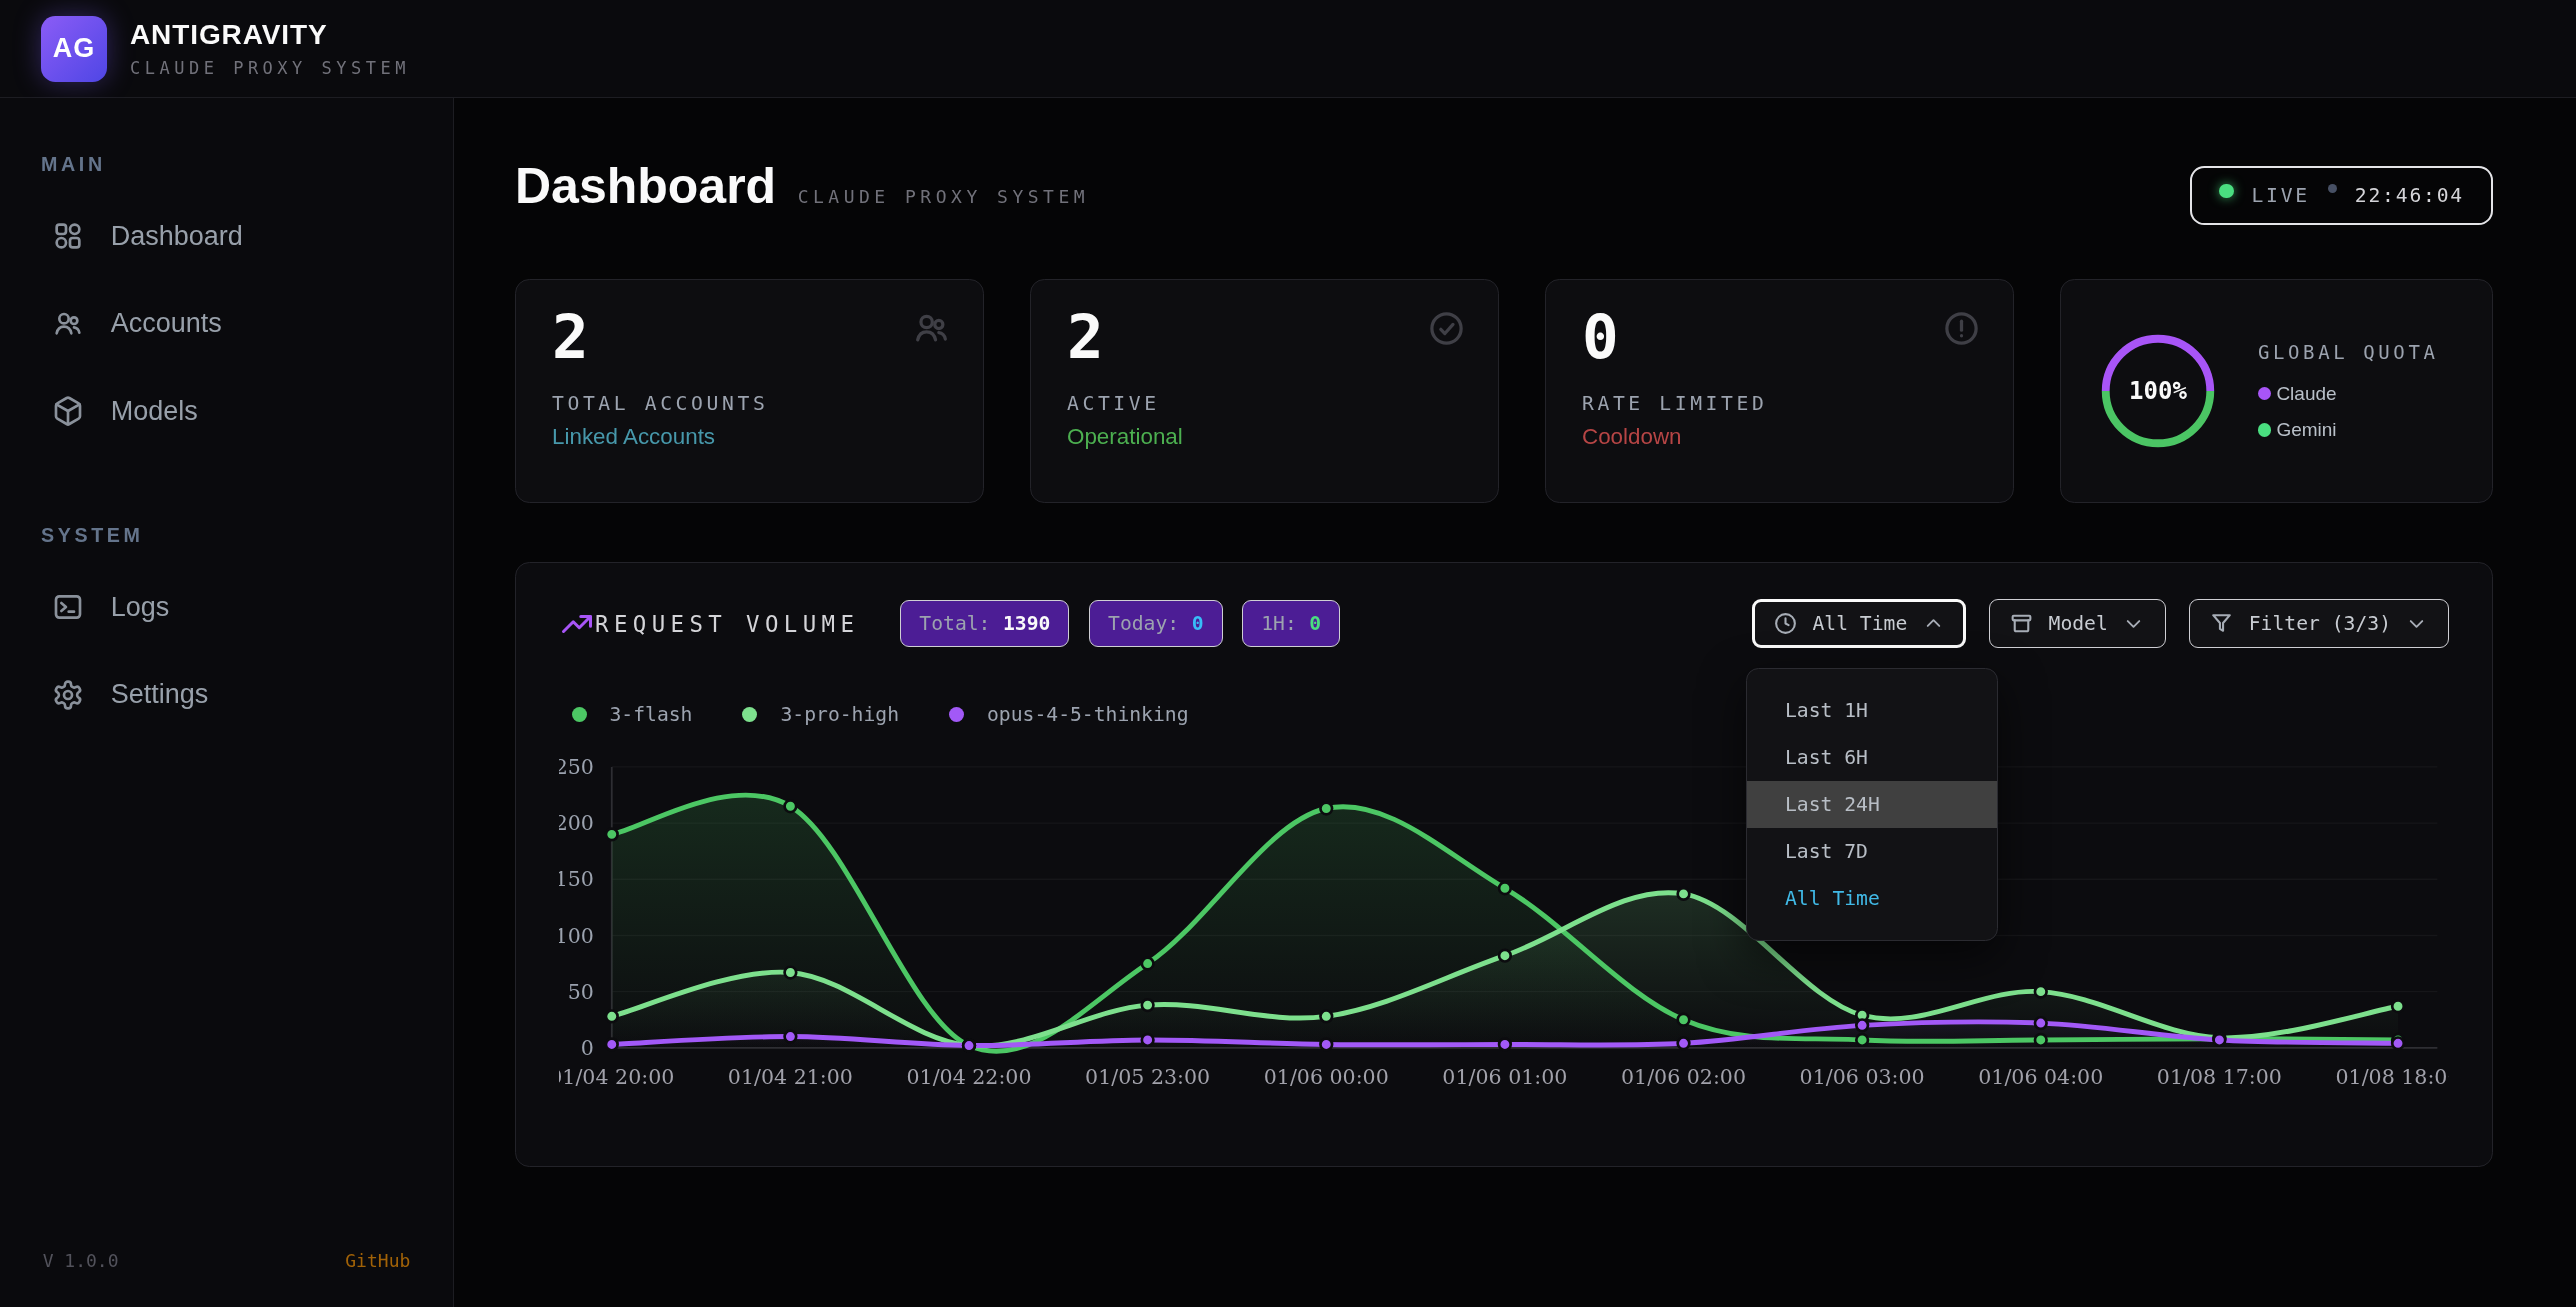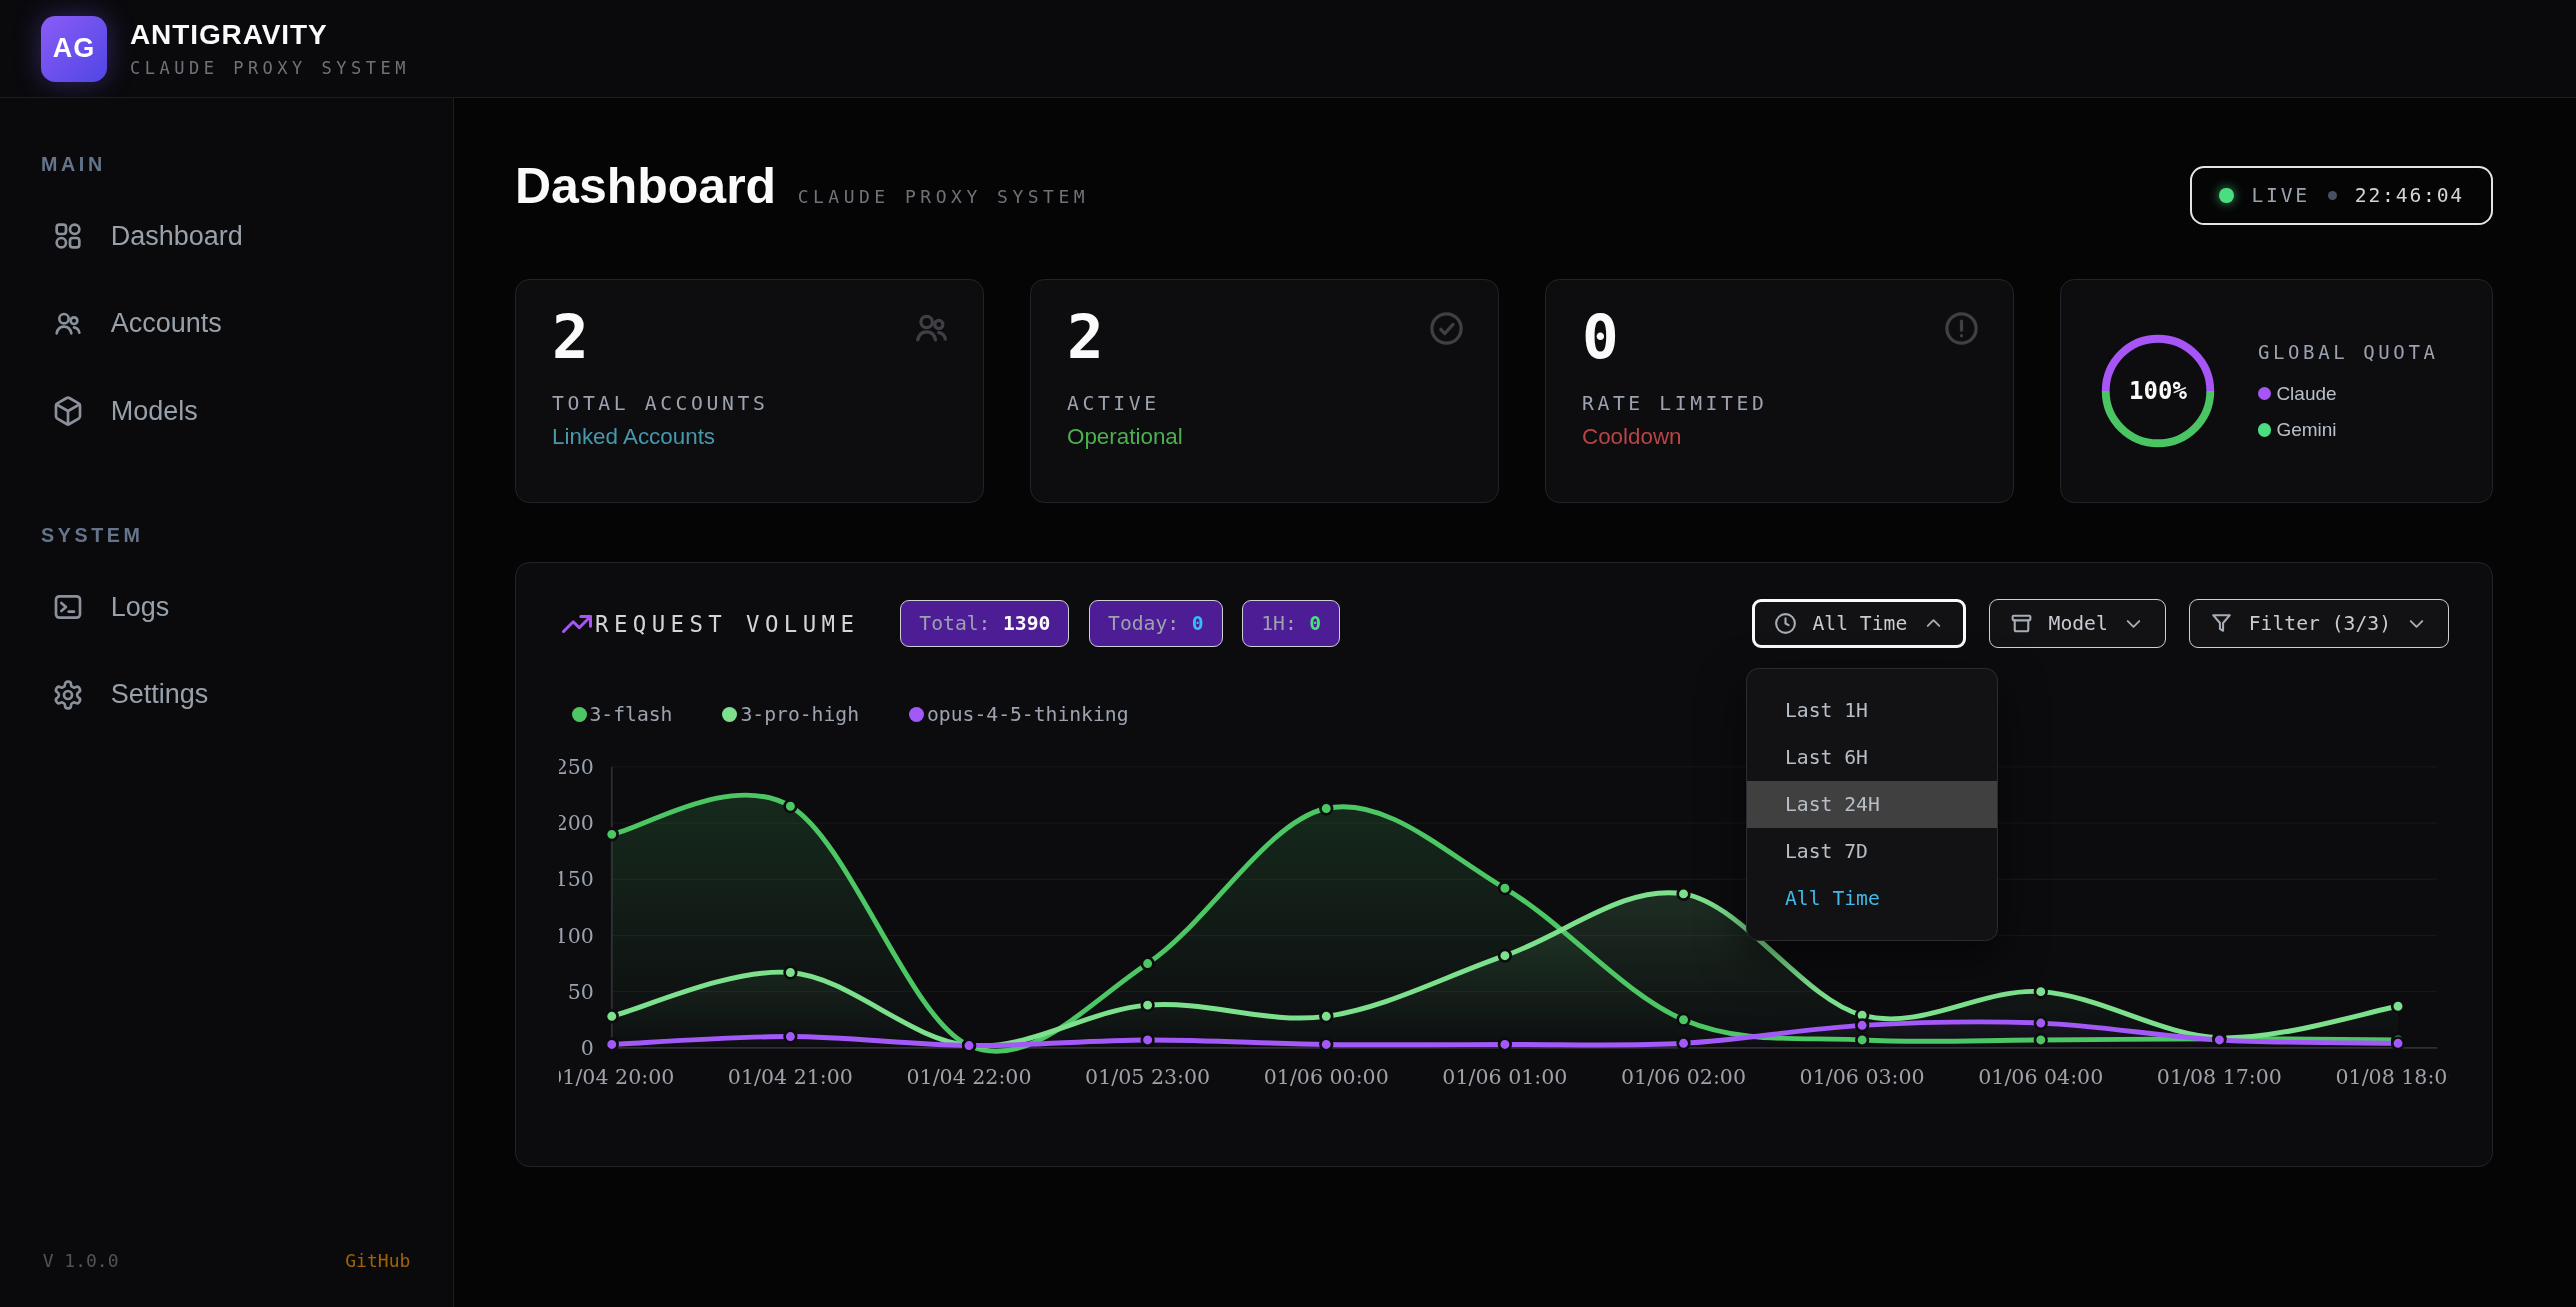--- a/index.html
+++ b/index.html
@@ -58,21 +58,21 @@
     font-family:"DejaVu Sans Mono",monospace; font-size:18px; color:#52525b; padding:0 10.7px; }
   .side-footer .gh { color:#a16207; cursor:pointer; }
 
   
   .main { flex:1; padding:59px 83px 0 61px; background:#050506; }
   .page-head { display:flex; align-items:flex-start; justify-content:space-between; }
   .page-title-row { display:flex; align-items:baseline; gap:21.5px; }
   .page-title { font-size:50px; font-weight:bold; color:#fafafa; letter-spacing:0px; }
   .page-sub { font-family:"DejaVu Sans Mono",monospace; font-size:18px; color:#71717a; letter-spacing:4.5px; }
   .live-badge {
-    display:flex; align-items:center; gap:18px;
+    display:flex; gap:18px;
     border:2.7px solid #e4e4e7; border-radius:14.3px; padding:16px 27px;
     font-family:"DejaVu Sans Mono",monospace; font-size:19.7px; margin-top:9px;
   }
   .live-label { color:#9ca3af; letter-spacing:2.7px; }
   .dot-sep { width:9px; height:9px; background:#475064; }
   .live-time { color:#d4d4d8; letter-spacing:1.8px; }
 
   
   .stats-row { display:flex; gap:46px; margin-top:54px; }
   .stat-card {
@@ -114,21 +114,21 @@
   .controls { margin-left:auto; display:flex; gap:23px; }
   .ctrl-btn {
     display:flex; align-items:center; gap:14.3px; border:1.8px solid #cfcfd4; border-radius:9px;
     background:#121215; padding:10.7px 19.7px; cursor:pointer;
     font-family:"DejaVu Sans Mono",monospace; font-size:19.7px; color:#c8ccd2;
   }
   .ctrl-btn.active { border:3.6px solid #fafafa; padding:9px 18px; }
   .ctrl-btn .cicon { display:flex; color:#a7adb6; }
 
   .legend-row { display:flex; gap:50px; margin-top:55px; padding-left:12.5px; }
-  .legend-item { display:flex; align-items:center; gap:3px;
+  .legend-item { display:flex; align-items:center; gap:23px;
     font-family:"DejaVu Sans Mono",monospace; font-size:19.7px; color:#9ca3af; }
   .legend-item .dot { width:15px; height:15px; }
 
   .chart-svg-wrap { margin-top:5.4px; }
 
   
   .menu {
     position:absolute; left:1230px; top:105px; width:252px; z-index:9;
     background:#121215; border:1.8px solid #2b2b31; border-radius:12.5px;
     padding:18px 0; box-shadow:0 16px 45px rgba(0,0,0,.6);

